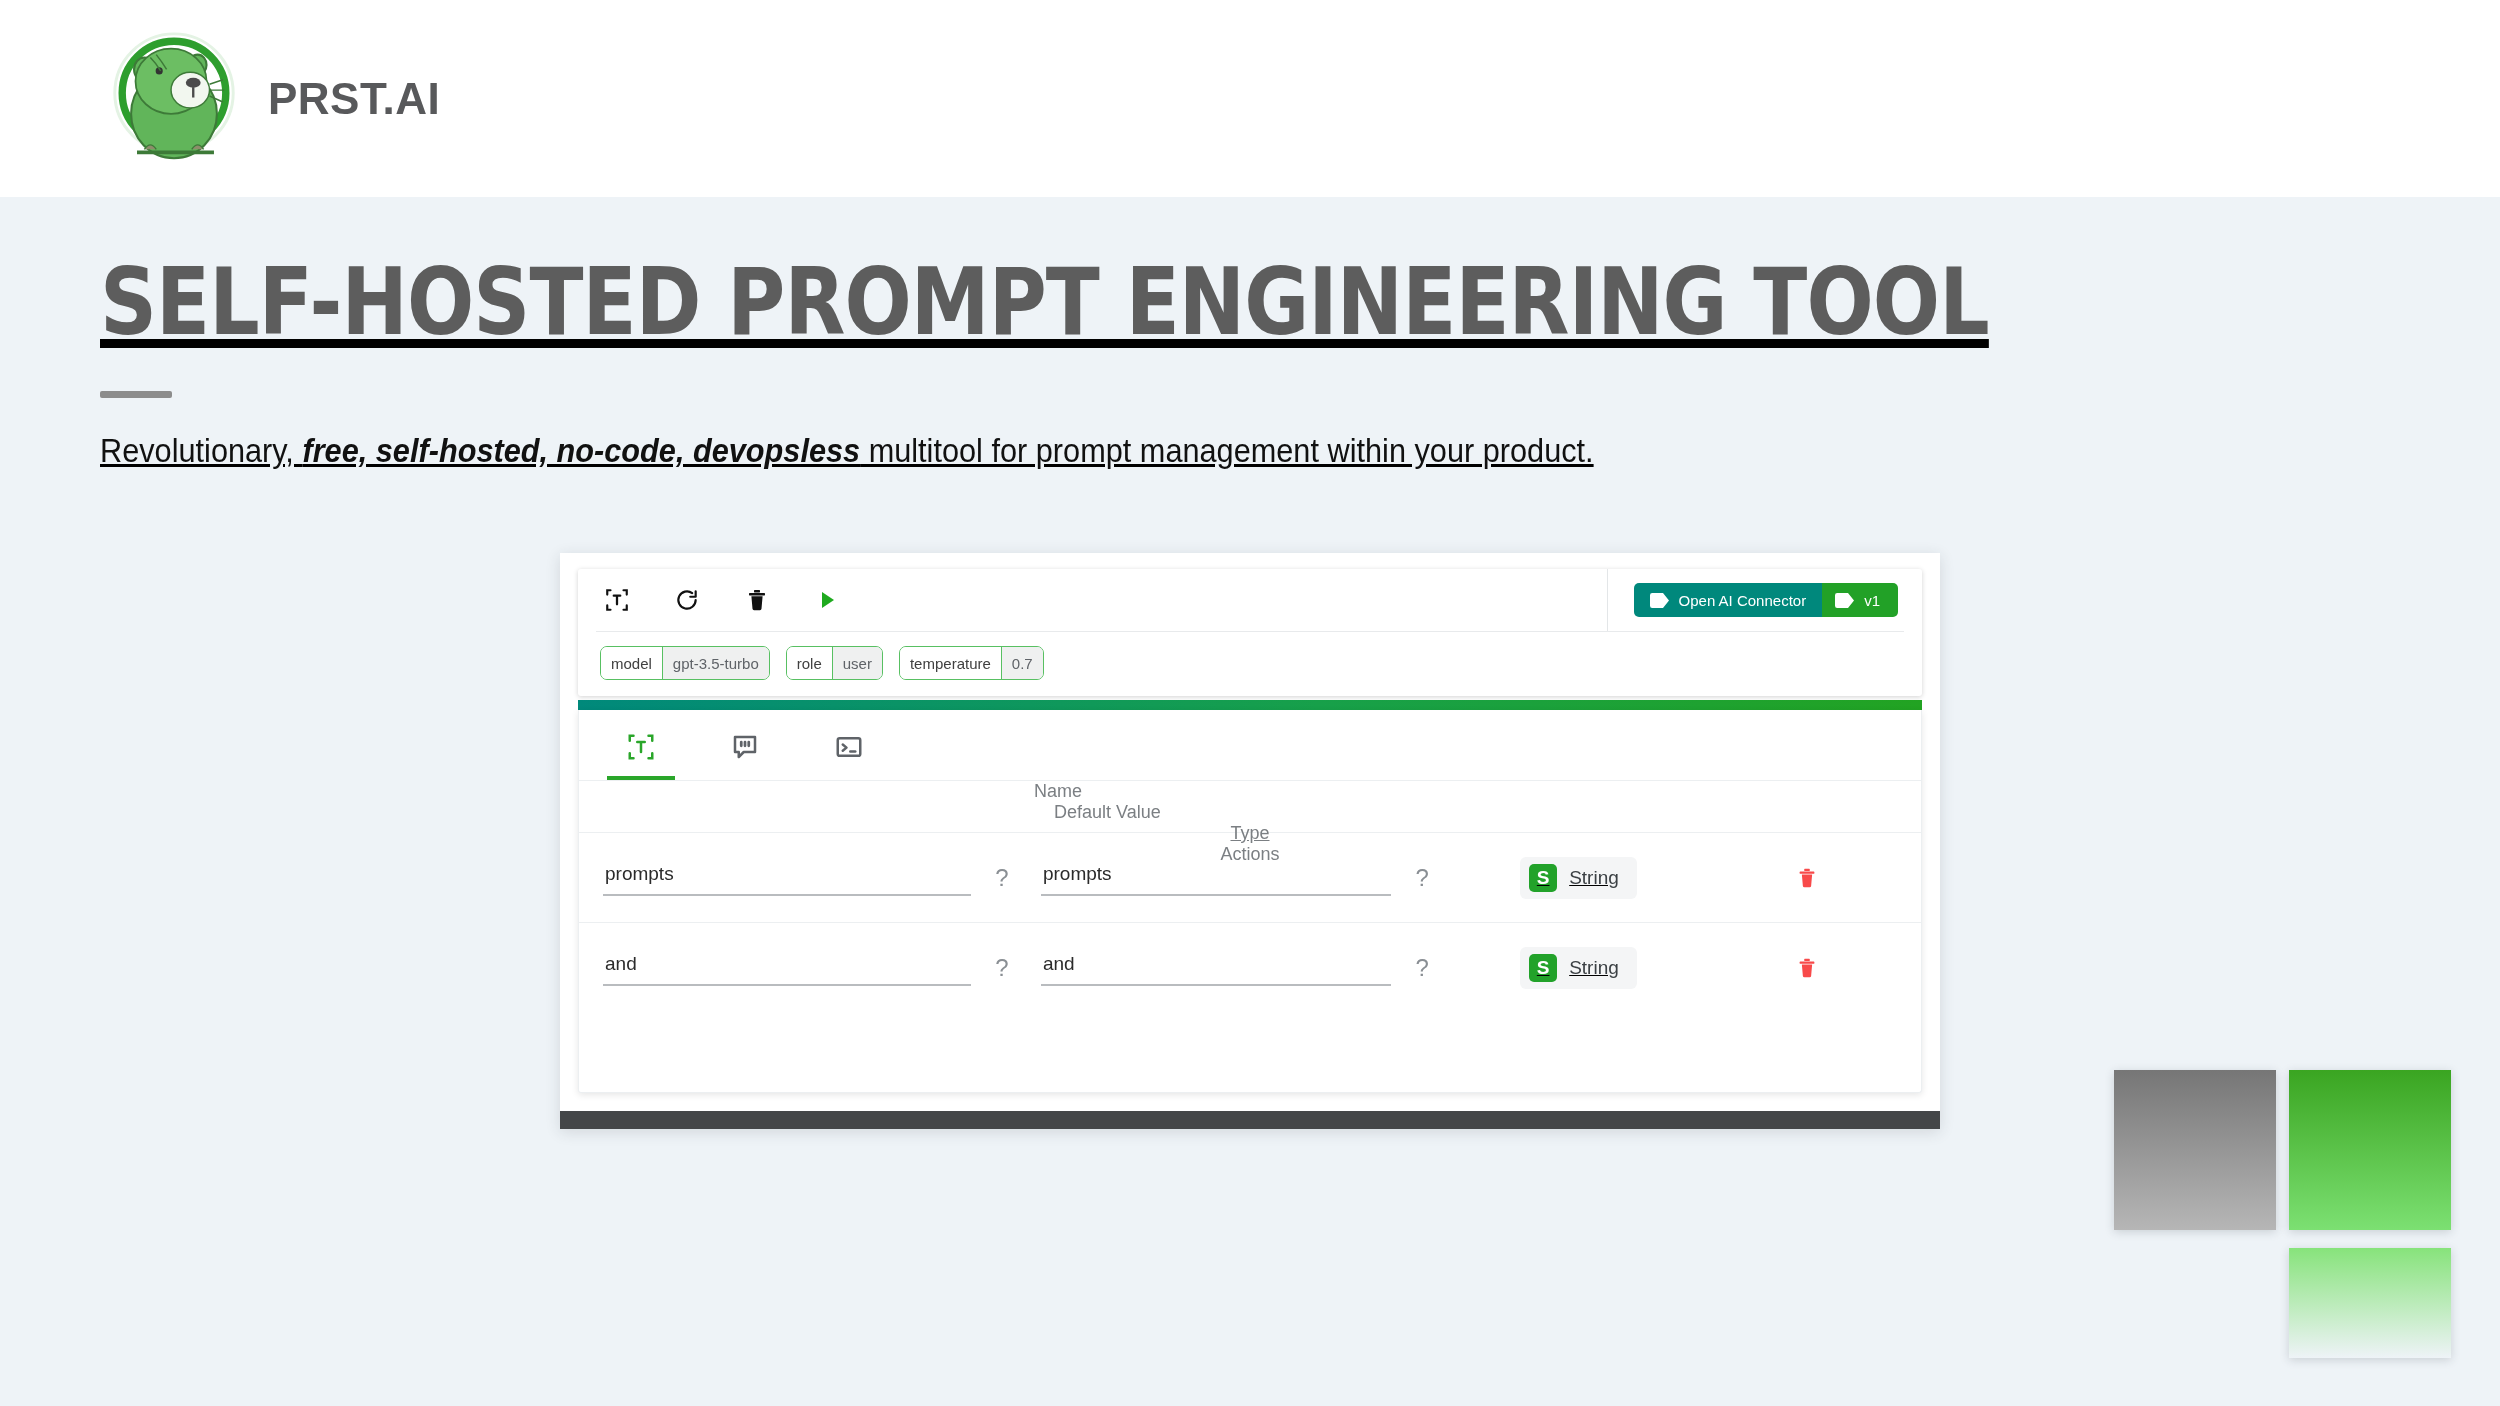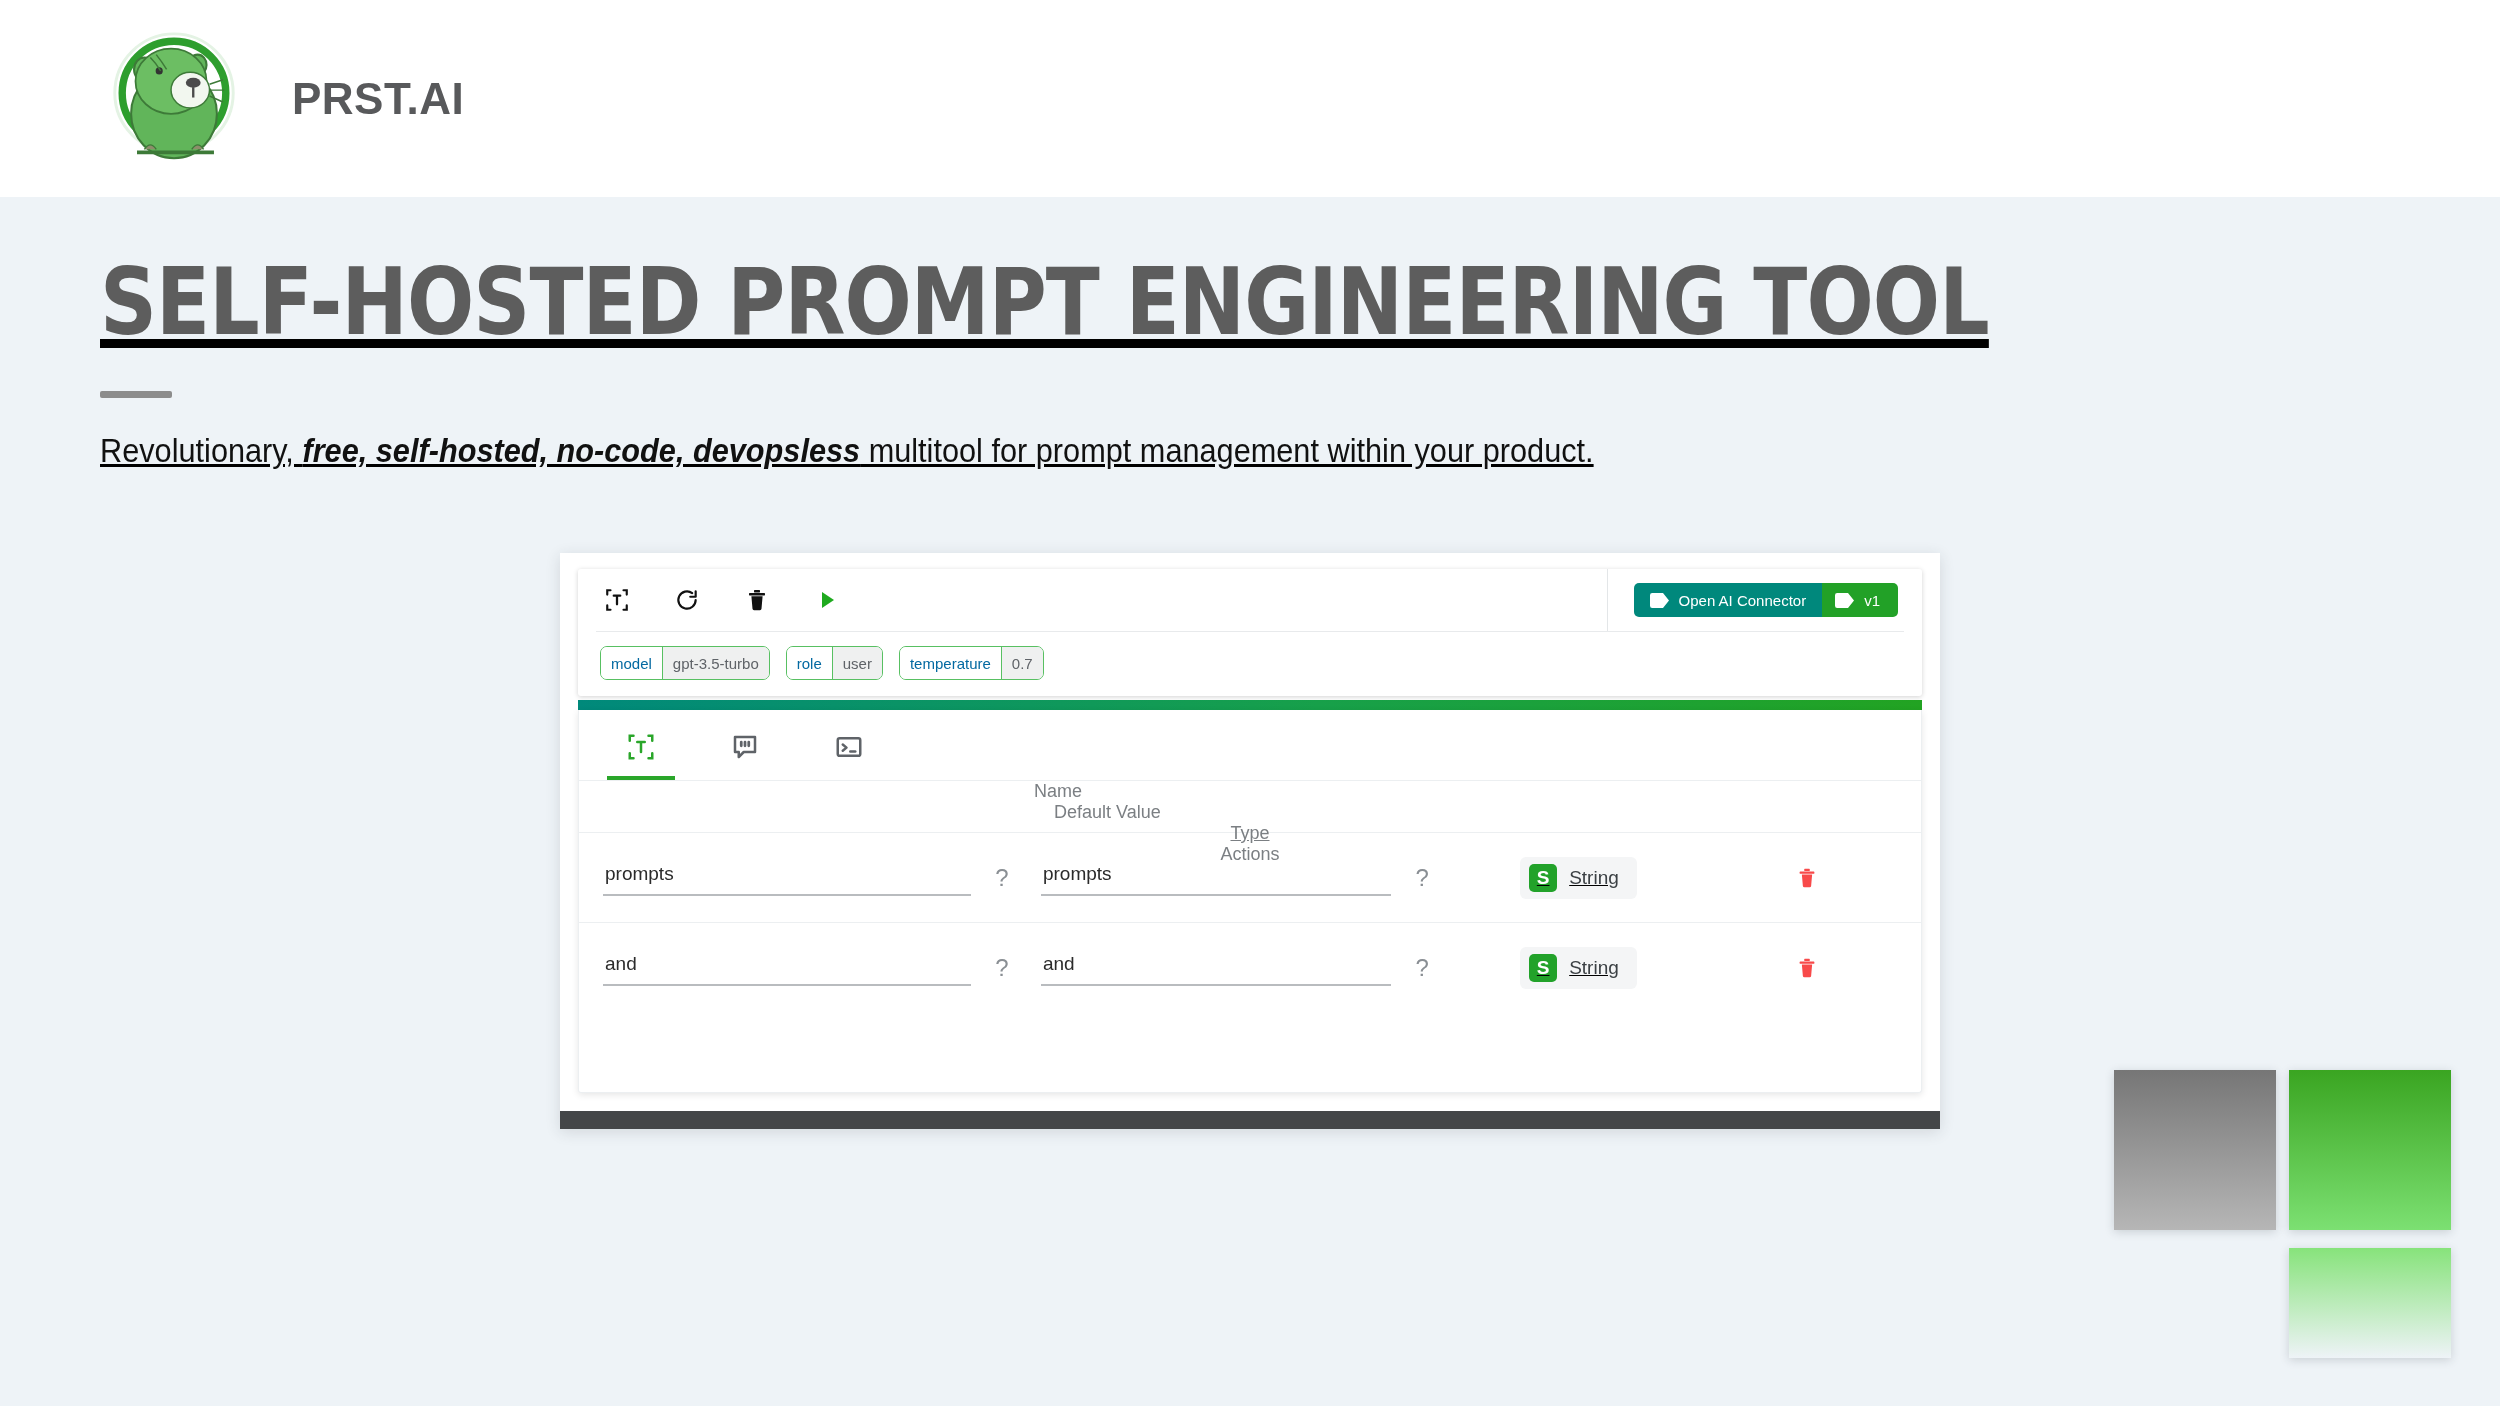--- a/index.html
+++ b/index.html
@@ -12,21 +12,21 @@
   }
 
   
   .site-header {
     height: 197px;
     background: #ffffff;
     display: flex;
     align-items: center;
     padding-left: 100px;
   }
-  .logo-wrap { display: flex; align-items: center; gap: 44px; }
+  .logo-wrap { display: flex; align-items: center; gap: 20px; }
   .logo-mark { width: 148px; height: 148px; display: block; }
   .brand-name {
     font-size: 44px;
     font-weight: 700;
     color: #58595b;
     letter-spacing: 0.5px;
     font-family: "Liberation Sans", sans-serif;
   }
 
   
@@ -118,21 +118,21 @@
   .chip {
     display: flex; align-items: stretch;
     border: 1.5px solid #58c062;
     border-radius: 7px;
     overflow: hidden;
     height: 34px;
     font-size: 15px;
   }
   .chip .k {
     display: flex; align-items: center; padding: 0 10px;
-    background: #fff; color: #0369a1;
+    background: #fff; color: #404040;
   }
   .chip .v {
     display: flex; align-items: center; padding: 0 10px;
     background: #eff0f0; color: #5f6368;
     border-left: 1.5px solid #58c062;
   }
 
   
   .prompt-body {
     padding: 40px 24px 0 24px;

